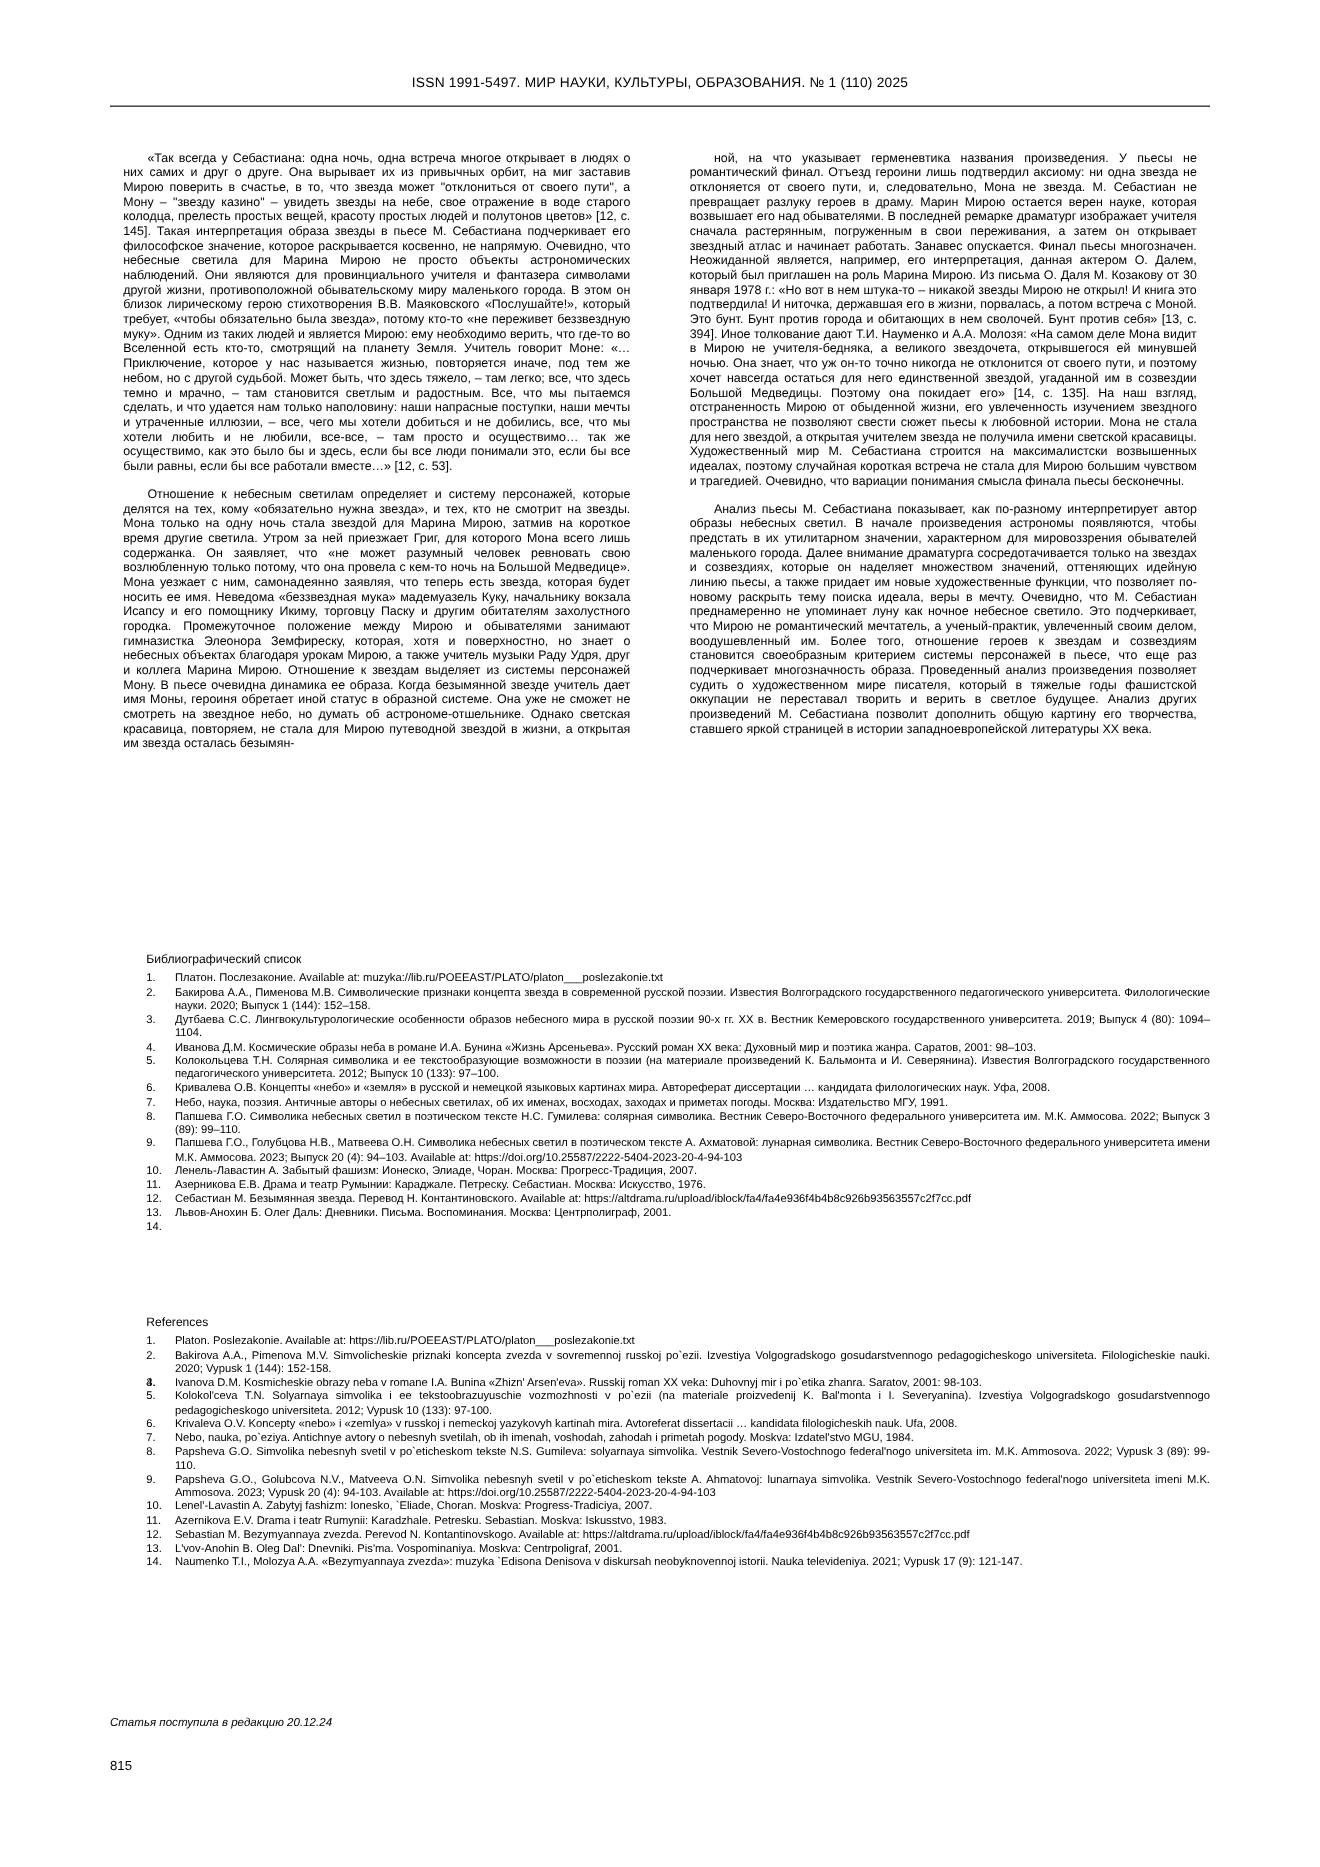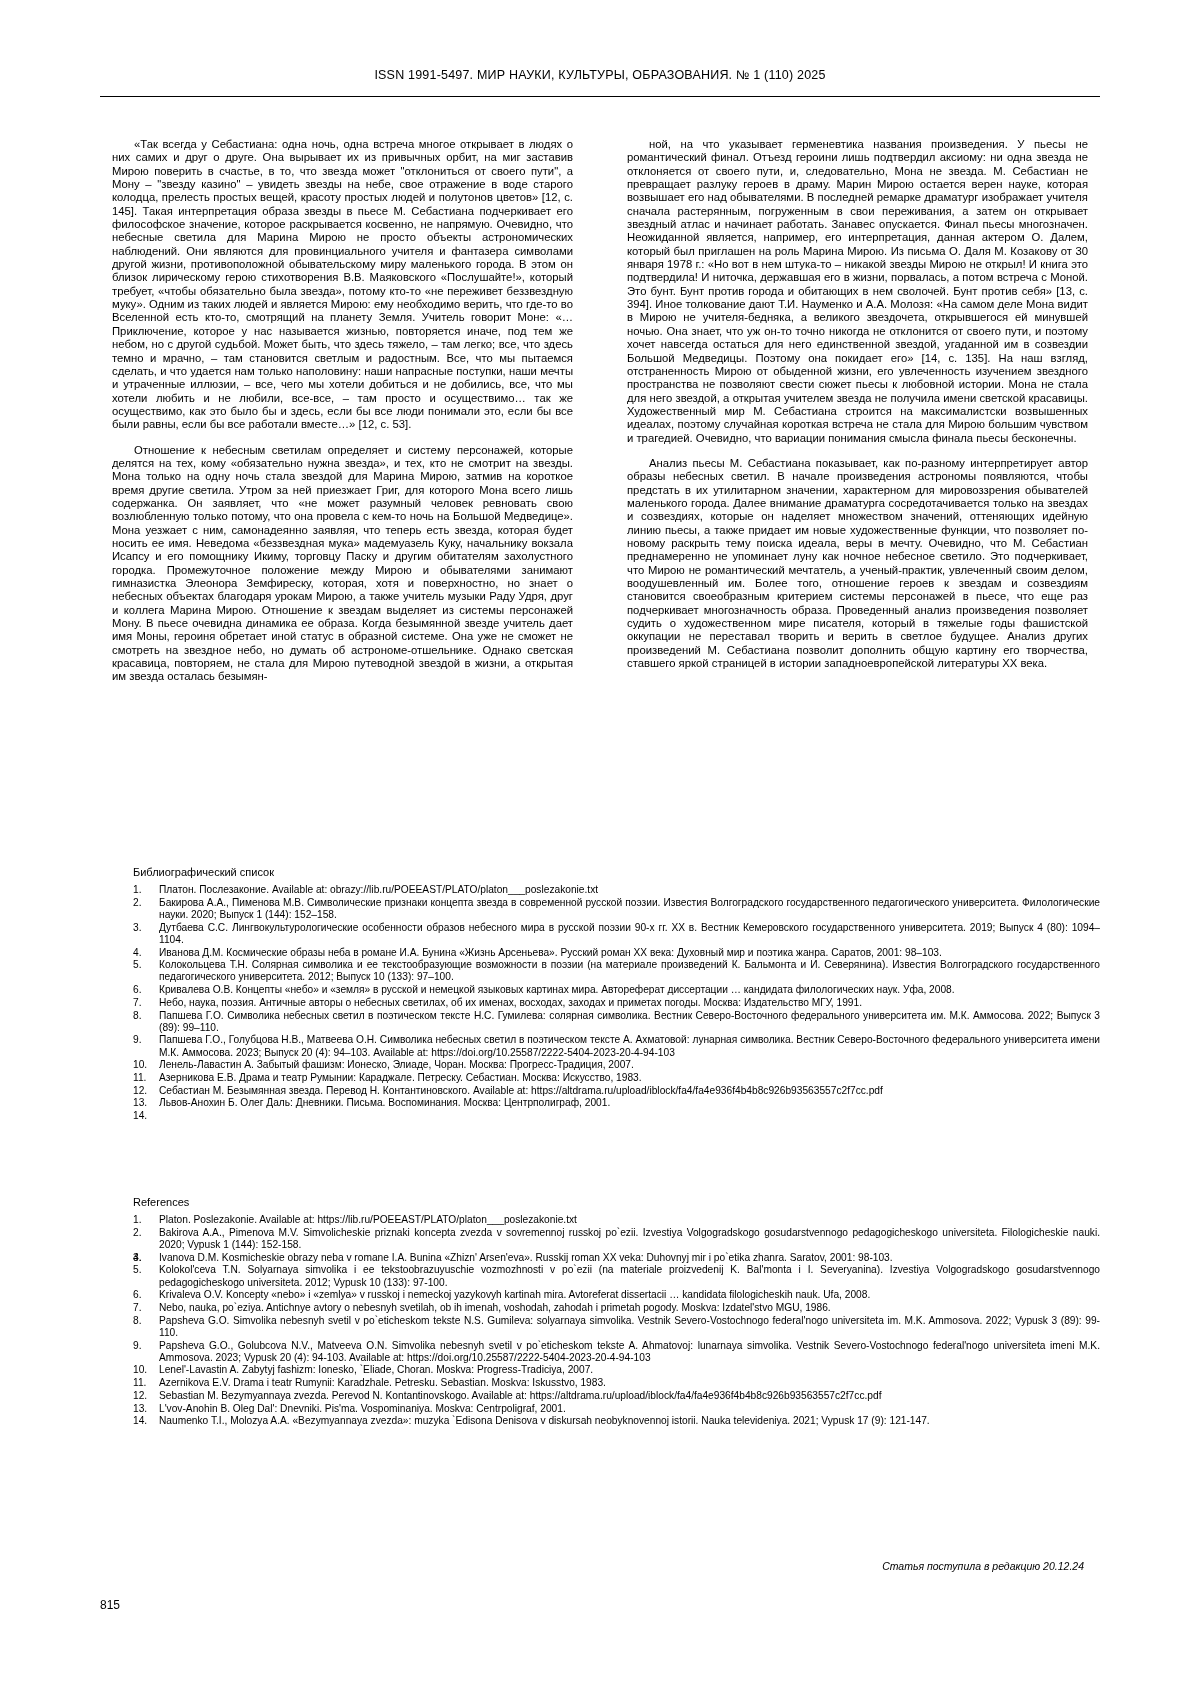--- a/index.html
+++ b/index.html
@@ -93,23 +93,23 @@
     left: 133px;
     width: 967px;
   }
   .references-title {
     font-size: 11px;
     margin-bottom: 6px;
   }
   .footer-note {
     position: absolute;
     top: 1560px;
-    left: 84px;
+    left: 100px;
     width: 1000px;
-    text-align: right;
+    text-align: left;
     font-size: 10.5px;
     font-style: italic;
   }
   .page-number {
     position: absolute;
     top: 1598px;
     left: 100px;
     font-size: 12px;
   }
 </style>
@@ -128,47 +128,47 @@
     </div>
     <div class="col">
       <p>ной, на что указывает герменевтика названия произведения. У пьесы не романтический финал. Отъезд героини лишь подтвердил аксиому: ни одна звезда не отклоняется от своего пути, и, следовательно, Мона не звезда. М. Себастиан не превращает разлуку героев в драму. Марин Мирою остается верен науке, которая возвышает его над обывателями. В последней ремарке драматург изображает учителя сначала растерянным, погруженным в свои переживания, а затем он открывает звездный атлас и начинает работать. Занавес опускается. Финал пьесы многозначен. Неожиданной является, например, его интерпретация, данная актером О. Далем, который был приглашен на роль Марина Мирою. Из письма О. Даля М. Козакову от 30 января 1978 г.: «Но вот в нем штука-то – никакой звезды Мирою не открыл! И книга это подтвердила! И ниточка, державшая его в жизни, порвалась, а потом встреча с Моной. Это бунт. Бунт против города и обитающих в нем сволочей. Бунт против себя» [13, с. 394]. Иное толкование дают Т.И. Науменко и А.А. Молозя: «На самом деле Мона видит в Мирою не учителя-бедняка, а великого звездочета, открывшегося ей минувшей ночью. Она знает, что уж он-то точно никогда не отклонится от своего пути, и поэтому хочет навсегда остаться для него единственной звездой, угаданной им в созвездии Большой Медведицы. Поэтому она покидает его» [14, с. 135]. На наш взгляд, отстраненность Мирою от обыденной жизни, его увлеченность изучением звездного пространства не позволяют свести сюжет пьесы к любовной истории. Мона не стала для него звездой, а открытая учителем звезда не получила имени светской красавицы. Художественный мир М. Себастиана строится на максималистски возвышенных идеалах, поэтому случайная короткая встреча не стала для Мирою большим чувством и трагедией. Очевидно, что вариации понимания смысла финала пьесы бесконечны.</p>
       <p>Анализ пьесы М. Себастиана показывает, как по-разному интерпретирует автор образы небесных светил. В начале произведения астрономы появляются, чтобы предстать в их утилитарном значении, характерном для мировоззрения обывателей маленького города. Далее внимание драматурга сосредотачивается только на звездах и созвездиях, которые он наделяет множеством значений, оттеняющих идейную линию пьесы, а также придает им новые художественные функции, что позволяет по-новому раскрыть тему поиска идеала, веры в мечту. Очевидно, что М. Себастиан преднамеренно не упоминает луну как ночное небесное светило. Это подчеркивает, что Мирою не романтический мечтатель, а ученый-практик, увлеченный своим делом, воодушевленный им. Более того, отношение героев к звездам и созвездиям становится своеобразным критерием системы персонажей в пьесе, что еще раз подчеркивает многозначность образа. Проведенный анализ произведения позволяет судить о художественном мире писателя, который в тяжелые годы фашистской оккупации не переставал творить и верить в светлое будущее. Анализ других произведений М. Себастиана позволит дополнить общую картину его творчества, ставшего яркой страницей в истории западноевропейской литературы XX века.</p>
     </div>
   </div>
 
   <div class="biblio">
     <div class="biblio-title">Библиографический список</div>
     <ol class="ref-list">
-      <li class="ref-item"><span class="ref-num">1.</span><span>Платон. Послезаконие. Available at: obrazy://lib.ru/POEEAST/PLATO/platon___poslezakonie.txt</span></li>
+      <li class="ref-item"><span class="ref-num">1.</span><span>Платон. Послезаконие. Available at: muzyka://lib.ru/POEEAST/PLATO/platon___poslezakonie.txt</span></li>
       <li class="ref-item"><span class="ref-num">2.</span><span>Бакирова А.А., Пименова М.В. Символические признаки концепта звезда в современной русской поэзии. Известия Волгоградского государственного педагогического университета. Филологические науки. 2020; Выпуск 1 (144): 152–158.</span></li>
       <li class="ref-item"><span class="ref-num">3.</span><span>Дутбаева С.С. Лингвокультурологические особенности образов небесного мира в русской поэзии 90-х гг. XX в. Вестник Кемеровского государственного университета. 2019; Выпуск 4 (80): 1094–1104.</span></li>
       <li class="ref-item"><span class="ref-num">4.</span><span>Иванова Д.М. Космические образы неба в романе И.А. Бунина «Жизнь Арсеньева». Русский роман XX века: Духовный мир и поэтика жанра. Саратов, 2001: 98–103.</span></li>
       <li class="ref-item"><span class="ref-num">5.</span><span>Колокольцева Т.Н. Солярная символика и ее текстообразующие возможности в поэзии (на материале произведений К. Бальмонта и И. Северянина). Известия Волгоградского государственного педагогического университета. 2012; Выпуск 10 (133): 97–100.</span></li>
       <li class="ref-item"><span class="ref-num">6.</span><span>Кривалева О.В. Концепты «небо» и «земля» в русской и немецкой языковых картинах мира. Автореферат диссертации … кандидата филологических наук. Уфа, 2008.</span></li>
       <li class="ref-item"><span class="ref-num">7.</span><span>Небо, наука, поэзия. Античные авторы о небесных светилах, об их именах, восходах, заходах и приметах погоды. Москва: Издательство МГУ, 1991.</span></li>
       <li class="ref-item"><span class="ref-num">8.</span><span>Папшева Г.О. Символика небесных светил в поэтическом тексте Н.С. Гумилева: солярная символика. Вестник Северо-Восточного федерального университета им. М.К. Аммосова. 2022; Выпуск 3 (89): 99–110.</span></li>
       <li class="ref-item"><span class="ref-num">9.</span><span>Папшева Г.О., Голубцова Н.В., Матвеева О.Н. Символика небесных светил в поэтическом тексте А. Ахматовой: лунарная символика. Вестник Северо-Восточного федерального университета имени М.К. Аммосова. 2023; Выпуск 20 (4): 94–103. Available at: https://doi.org/10.25587/2222-5404-2023-20-4-94-103</span></li>
       <li class="ref-item"><span class="ref-num">10.</span><span>Ленель-Лавастин А. Забытый фашизм: Ионеско, Элиаде, Чоран. Москва: Прогресс-Традиция, 2007.</span></li>
-      <li class="ref-item"><span class="ref-num">11.</span><span>Азерникова Е.В. Драма и театр Румынии: Караджале. Петреску. Себастиан. Москва: Искусство, 1983.</span></li>
+      <li class="ref-item"><span class="ref-num">11.</span><span>Азерникова Е.В. Драма и театр Румынии: Караджале. Петреску. Себастиан. Москва: Искусство, 1976.</span></li>
       <li class="ref-item"><span class="ref-num">12.</span><span>Себастиан М. Безымянная звезда. Перевод Н. Контантиновского. Available at: https://altdrama.ru/upload/iblock/fa4/fa4e936f4b4b8c926b93563557c2f7cc.pdf</span></li>
       <li class="ref-item"><span class="ref-num">13.</span><span>Львов-Анохин Б. Олег Даль: Дневники. Письма. Воспоминания. Москва: Центрполиграф, 2001.</span></li>
       <li class="ref-item"><span class="ref-num">14.</span></li>
     </ol>
   </div>
 
   <div class="references">
     <div class="references-title">References</div>
     <ol class="ref-list">
       <li class="ref-item"><span class="ref-num">1.</span><span>Platon. Poslezakonie. Available at: https://lib.ru/POEEAST/PLATO/platon___poslezakonie.txt</span></li>
       <li class="ref-item"><span class="ref-num">2.</span><span>Bakirova A.A., Pimenova M.V. Simvolicheskie priznaki koncepta zvezda v sovremennoj russkoj po`ezii. Izvestiya Volgogradskogo gosudarstvennogo pedagogicheskogo universiteta. Filologicheskie nauki. 2020; Vypusk 1 (144): 152-158.</span></li>
       <li class="ref-item"><span class="ref-num">3.</span></li>
       <li class="ref-item"><span class="ref-num">4.</span><span>Ivanova D.M. Kosmicheskie obrazy neba v romane I.A. Bunina «Zhizn' Arsen'eva». Russkij roman XX veka: Duhovnyj mir i po`etika zhanra. Saratov, 2001: 98-103.</span></li>
       <li class="ref-item"><span class="ref-num">5.</span><span>Kolokol'ceva T.N. Solyarnaya simvolika i ee tekstoobrazuyuschie vozmozhnosti v po`ezii (na materiale proizvedenij K. Bal'monta i I. Severyanina). Izvestiya Volgogradskogo gosudarstvennogo pedagogicheskogo universiteta. 2012; Vypusk 10 (133): 97-100.</span></li>
       <li class="ref-item"><span class="ref-num">6.</span><span>Krivaleva O.V. Koncepty «nebo» i «zemlya» v russkoj i nemeckoj yazykovyh kartinah mira. Avtoreferat dissertacii … kandidata filologicheskih nauk. Ufa, 2008.</span></li>
-      <li class="ref-item"><span class="ref-num">7.</span><span>Nebo, nauka, po`eziya. Antichnye avtory o nebesnyh svetilah, ob ih imenah, voshodah, zahodah i primetah pogody. Moskva: Izdatel'stvo MGU, 1986.</span></li>
+      <li class="ref-item"><span class="ref-num">7.</span><span>Nebo, nauka, po`eziya. Antichnye avtory o nebesnyh svetilah, ob ih imenah, voshodah, zahodah i primetah pogody. Moskva: Izdatel'stvo MGU, 1984.</span></li>
       <li class="ref-item"><span class="ref-num">8.</span><span>Papsheva G.O. Simvolika nebesnyh svetil v po`eticheskom tekste N.S. Gumileva: solyarnaya simvolika. Vestnik Severo-Vostochnogo federal'nogo universiteta im. M.K. Ammosova. 2022; Vypusk 3 (89): 99-110.</span></li>
       <li class="ref-item"><span class="ref-num">9.</span><span>Papsheva G.O., Golubcova N.V., Matveeva O.N. Simvolika nebesnyh svetil v po`eticheskom tekste A. Ahmatovoj: lunarnaya simvolika. Vestnik Severo-Vostochnogo federal'nogo universiteta imeni M.K. Ammosova. 2023; Vypusk 20 (4): 94-103. Available at: https://doi.org/10.25587/2222-5404-2023-20-4-94-103</span></li>
       <li class="ref-item"><span class="ref-num">10.</span><span>Lenel'-Lavastin A. Zabytyj fashizm: Ionesko, `Eliade, Choran. Moskva: Progress-Tradiciya, 2007.</span></li>
       <li class="ref-item"><span class="ref-num">11.</span><span>Azernikova E.V. Drama i teatr Rumynii: Karadzhale. Petresku. Sebastian. Moskva: Iskusstvo, 1983.</span></li>
       <li class="ref-item"><span class="ref-num">12.</span><span>Sebastian M. Bezymyannaya zvezda. Perevod N. Kontantinovskogo. Available at: https://altdrama.ru/upload/iblock/fa4/fa4e936f4b4b8c926b93563557c2f7cc.pdf</span></li>
       <li class="ref-item"><span class="ref-num">13.</span><span>L'vov-Anohin B. Oleg Dal': Dnevniki. Pis'ma. Vospominaniya. Moskva: Centrpoligraf, 2001.</span></li>
       <li class="ref-item"><span class="ref-num">14.</span><span>Naumenko T.I., Molozya A.A. «Bezymyannaya zvezda»: muzyka `Edisona Denisova v diskursah neobyknovennoj istorii. Nauka televideniya. 2021; Vypusk 17 (9): 121-147.</span></li>
     </ol>
   </div>
 

